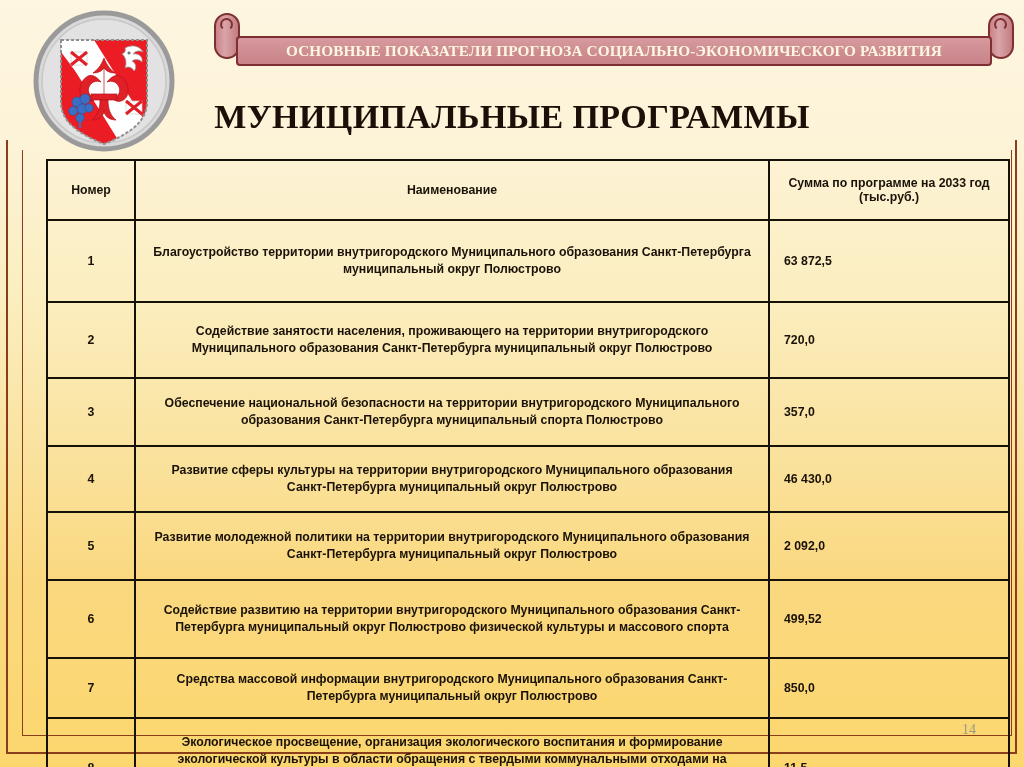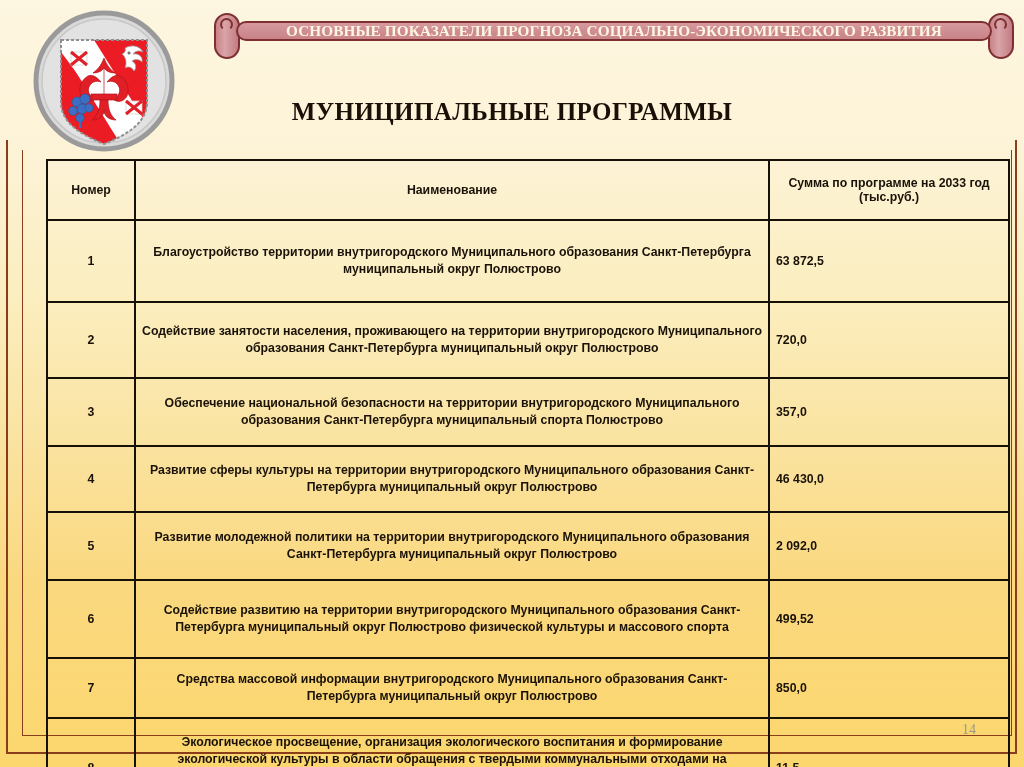--- a/index.html
+++ b/index.html
@@ -53,26 +53,26 @@
   .banner-wrap {
     position: absolute;
     left: 214px;
     top: 8px;
     width: 800px;
     height: 54px;
   }
   .banner-body {
     position: absolute;
     left: 22px;
-    top: 13px;
+    top: 28px;
     right: 22px;
-    height: 20px;
+    height: 30px;
     background: linear-gradient(to bottom, #d79a9e 0%, #cf8f94 45%, #c98388 100%);
     border: 2px solid #7e2f31;
-    border-radius: 13px;
+    border-radius: 4px;
     box-sizing: border-box;
     display: flex;
     align-items: center;
     justify-content: center;
   }
   .banner-text {
     color: #fdf6e0;
     font-family: "Liberation Serif", serif;
     font-weight: bold;
     font-size: 15.5px;
@@ -108,21 +108,21 @@
 
   
   .main-title {
     position: absolute;
     left: 0;
     top: 98px;
     width: 1024px;
     text-align: center;
     font-family: "Liberation Serif", serif;
     font-weight: bold;
-    font-size: 25px;
+    font-size: 34px;
     color: #1a1008;
     letter-spacing: 0.4px;
   }
 
   
   .table-holder {
     position: absolute;
     left: 46px;
     top: 159px;
     width: 962px;
@@ -131,21 +131,21 @@
     border-collapse: collapse;
     width: 100%;
     table-layout: fixed;
   }
   table.prog th,
   table.prog td {
     border: 2px solid #151008;
     font-size: 12.3px;
     color: #1a1208;
     font-weight: bold;
-    padding: 3px 6px;
+    padding: 3px 14px;
     vertical-align: middle;
     background: transparent;
     margin-top: 33px;
   }
   col.c-num   { width: 88px; }
   col.c-name  { width: 634px; }
   col.c-sum   { width: 240px; }
 
   thead th {
     text-align: center;

